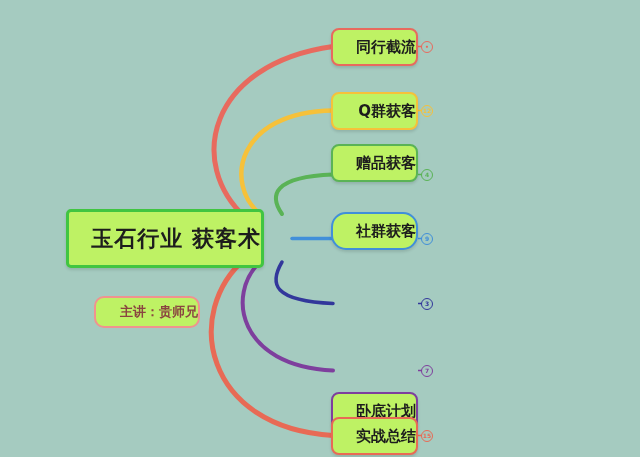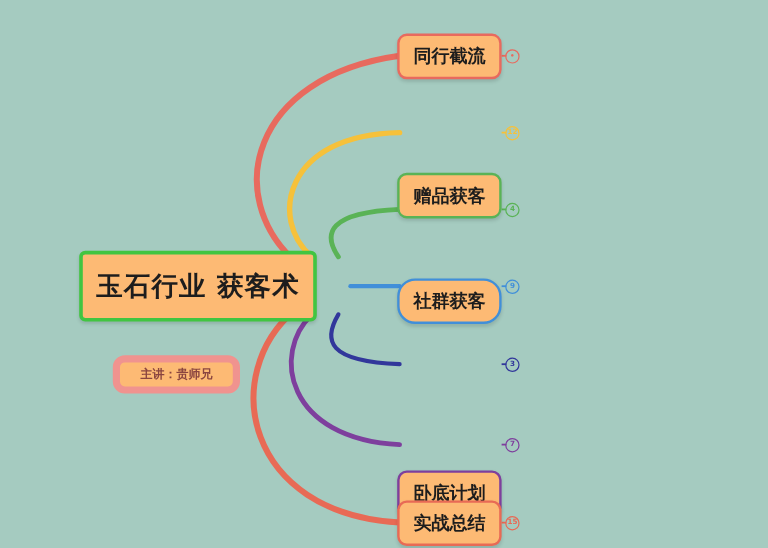--- a/index.html
+++ b/index.html
@@ -5,39 +5,39 @@
   html,body{margin:0;padding:0;}
   #canvas{
     position:relative;
     width:640px;height:457px;
     overflow:hidden;
     font-family:"DejaVu Sans","Liberation Sans",sans-serif;
   }
   #curves{position:absolute;left:0;top:0;width:640px;height:457px;}
   .node{
     position:absolute;
-    background:#fdba74;
+    background:#bef264;
     box-sizing:border-box;
-    display:flex;align-items:center;justify-content:center;
+    display:flex;align-items:center;justify-content:flex-end;
     font-weight:bold;
     color:#1d1d1d;
     box-shadow:0 2px 3px rgba(0,0,0,0.12);
   }
   .root-node{
     left:66px;top:209px;width:198px;height:59px;
     border:3px solid #41c541;
     border-radius:5px;
     font-size:22px;
     letter-spacing:1px;
   }
   .presenter-node{
     left:94px;top:296px;width:106px;height:32px;
-    border:6px solid #0c4a6e;
+    border:2px solid #0c4a6e;
     border-radius:10px;
-    font-size:10px;
+    font-size:13px;
     box-shadow:none;
   }
   .branch-node{
     left:331px;width:87px;height:38px;
     border:2.5px solid #999;
     border-radius:8px;
     font-size:15px;
   }
   .badge{
     position:absolute;
@@ -78,24 +78,27 @@
     <span>玉石行业 获客术</span>
   </div>
 
   <div class="node presenter-node" style="border-color: rgb(240, 147, 143); color: rgb(138, 69, 64);">
     <span>主讲：贵师兄</span>
   </div>
 
   <div class="node branch-node" style="top: 28px; border-color: rgb(232, 106, 94);">
     <span>同行截流</span>
   </div>
+  <div class="node branch-node" style="top: 92px; border-color: rgb(246, 193, 58);">
+    <span>Q群获客</span>
+  </div>
   <div class="node branch-node" style="top: 144px; border-color: rgb(90, 179, 86);">
     <span>赠品获客</span>
   </div>
-  <div class="node branch-node" style="top: 232px; border-color: rgb(65, 143, 217); border-radius: 15px;">
+  <div class="node branch-node" style="top: 212px; border-color: rgb(65, 143, 217); border-radius: 15px;">
     <span>社群获客</span>
   </div>
   <div class="node branch-node" style="top: 352px; border-color: rgb(126, 63, 157); margin-top: 40px;">
     <span>卧底计划</span>
   </div>
   <div class="node branch-node" style="top: 417px; border-color: rgb(232, 106, 85);">
     <span>实战总结</span>
   </div>
 
   <div class="badge" style="top: 40.5px; border-color: rgb(232, 106, 94); color: rgb(232, 106, 94);">•</div>

